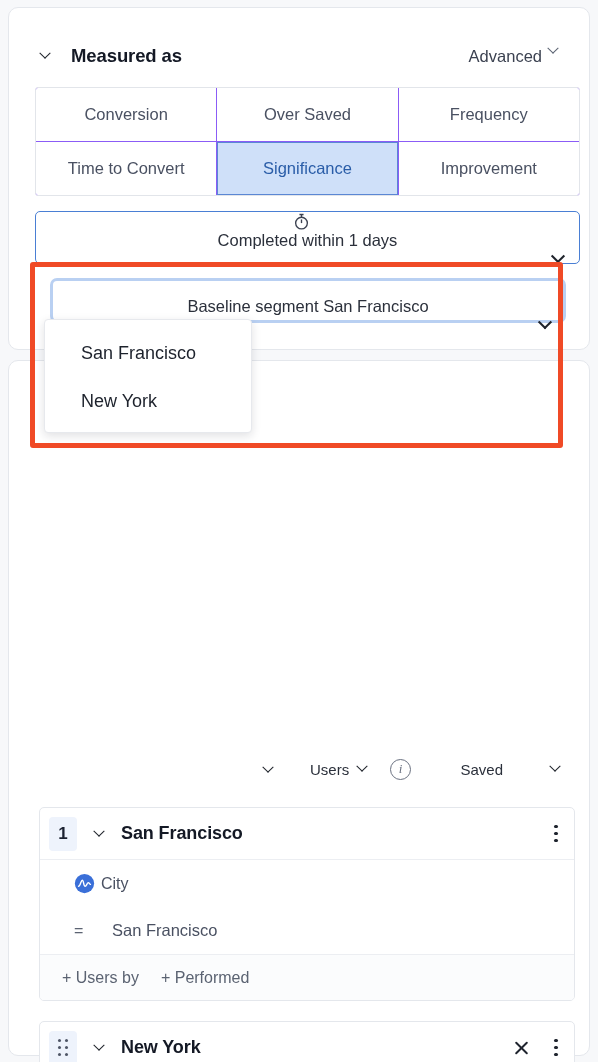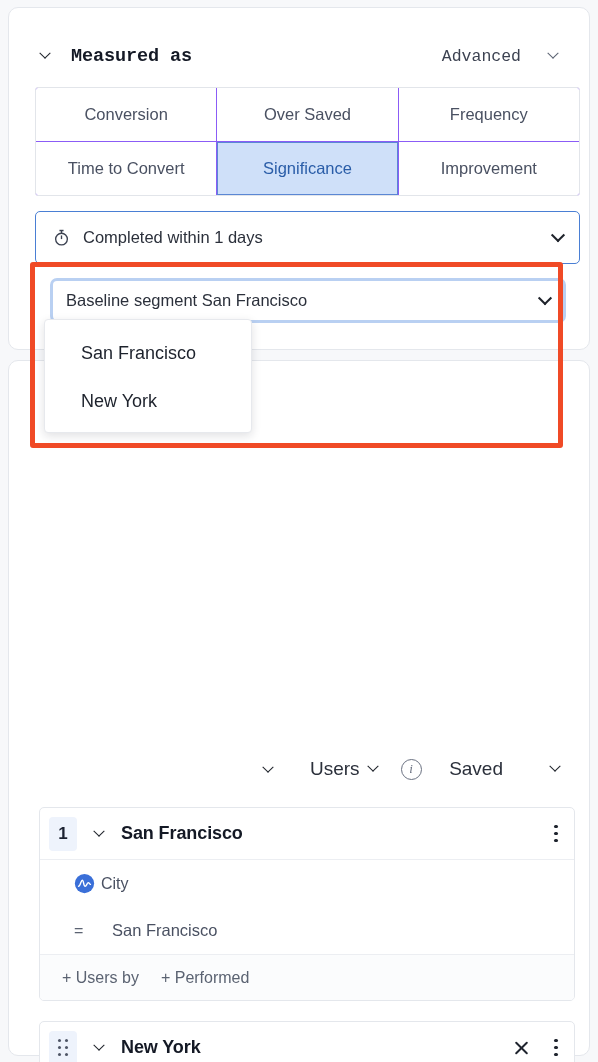--- a/index.html
+++ b/index.html
@@ -18,21 +18,21 @@
     border: 1px solid #e4e7ec;
     border-radius: 10px;
   }
   #panel-top    { left: 8px; top: 7px;   width: 582px; height: 343px; }
   #panel-bottom { left: 8px; top: 360px; width: 582px; height: 696px; }
 
   
   .sec-head {
     position: absolute; left: 0; top: 22px;
     width: 100%; height: 52px;
-    display: flex; align-items: center; font-family: Liberation Mono, monospace;
+    display: flex; align-items: center;
   }
   .chev {
     display: inline-block; width: 10px; height: 10px;
     border-right: 2px solid #1f232b; border-bottom: 2px solid #1f232b;
     transform: rotate(45deg) translate(-2px,-2px);
   }
   .chev.sm {
     width: 8px; height: 8px;
     border-right-width: 1.8px; border-bottom-width: 1.8px;
   }
@@ -40,21 +40,21 @@
   .sec-chevron-wrap {
     width: 24px; margin-left: 32px; display: flex;
     align-items: center; justify-content: flex-start;
   }
   .sec-title {
     font-size: 18.5px; font-weight: bold; color: #141925;
     letter-spacing: -0.1px; margin-left: 6px;
   }
   .sec-right {
     margin-left: auto; margin-right: 32px;
-    display: flex; align-items: center; gap: 28px;
+    display: flex; align-items: flex-start; gap: 7px;
   }
   .sec-right-label { font-size: 16.5px; color: #3c4251; }
 
   
   .tabgrid {
     position: absolute; left: 26px; top: 79px;
     width: 545px;
     display: grid;
     grid-template-columns: 1fr 1fr 1fr;
     grid-template-rows: 53px 53px;
@@ -78,20 +78,21 @@
 
   
   .selectbox {
     position: absolute;
     display: flex; align-items: center;
     background: #fff;
     border: 1px solid #d5d9e0;
     border-radius: 5px;
     padding: 0 16px;
     cursor: pointer;
+    flex-direction: column;
   }
   #select-completed {
     left: 26px; top: 203px; width: 545px; height: 53px;
     border-color: #4a7fd4;
   }
   #select-baseline {
     left: 41px; top: 270px; width: 516px; height: 45px;
     border: 3px solid #b9d0f2;
     border-radius: 7px;
     padding: 16px 13px;
@@ -131,21 +132,21 @@
 
   
   #segment-toolbar {
     position: absolute; left: 0; top: 385px;
     width: 100%; height: 46px;
     display: flex; align-items: center;
   }
   .tb-left-chev { margin-left: 255px; }
   .tb-item {
     display: flex; align-items: center; gap: 9px;
-    font-size: 19px; color: #2b303b;
+    font-size: 15px; color: #2b303b;
     margin-left: 38px; cursor: pointer;
   }
   .info-circle {
     width: 21px; height: 21px; border-radius: 50%;
     border: 1.6px solid #6a7181;
     color: #6a7181; font-size: 13px; font-style: italic;
     display: flex; align-items: center; justify-content: center;
     font-family: "Liberation Serif", serif;
     margin-left: 24px;
     flex: none;

